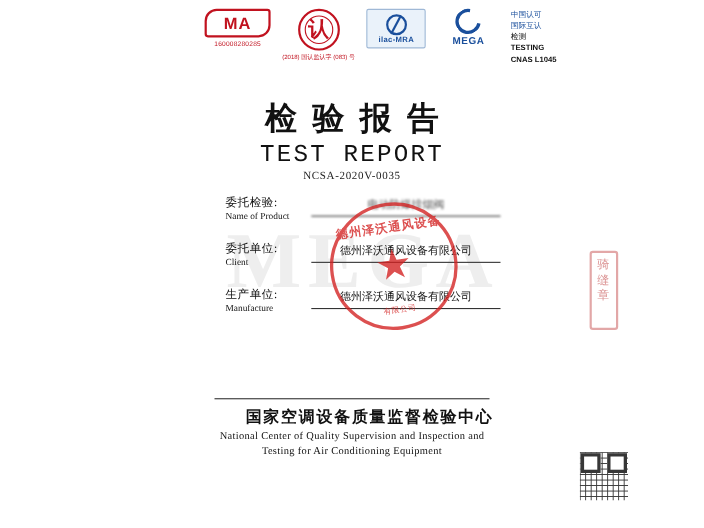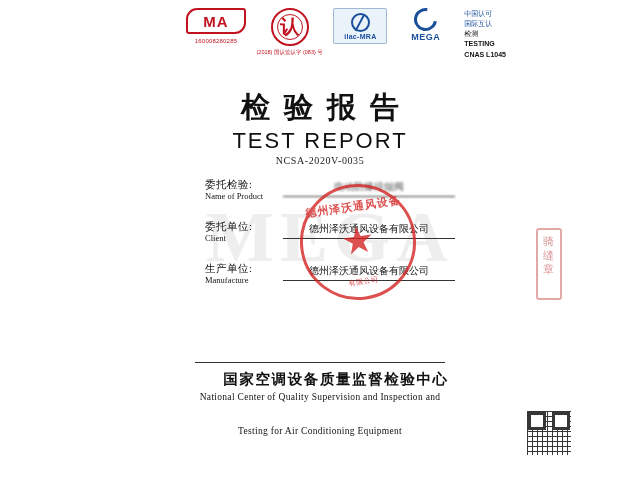--- a/index.html
+++ b/index.html
@@ -181,21 +181,21 @@
     letter-spacing: 14px;
     text-indent: 14px;
     color: #111;
   }
   .title-en {
     position: absolute;
     top: 128px;
     left: 0;
     width: 640px;
     text-align: center;
-    font-family: Liberation Sans, sans-serif;
+    font-family: Liberation Mono, monospace;
     font-size: 22px;
     letter-spacing: 2px;
     color: #111;
   }
   .report-no {
     position: absolute;
     top: 155px;
     left: 0;
     width: 640px;
     text-align: center;
@@ -370,21 +370,20 @@
   .org-en2 {
     position: absolute;
     top: 406px;
     left: 0;
     width: 640px;
     text-align: center;
     font-family: "Liberation Serif", serif;
     font-size: 9.5px;
     letter-spacing: 0.3px;
     color: #111;
-    margin-top: 20px;
   }
 
   
   .qr {
     position: absolute;
     right: 68px;
     bottom: 24px;
     width: 44px;
     height: 44px;
     background:

